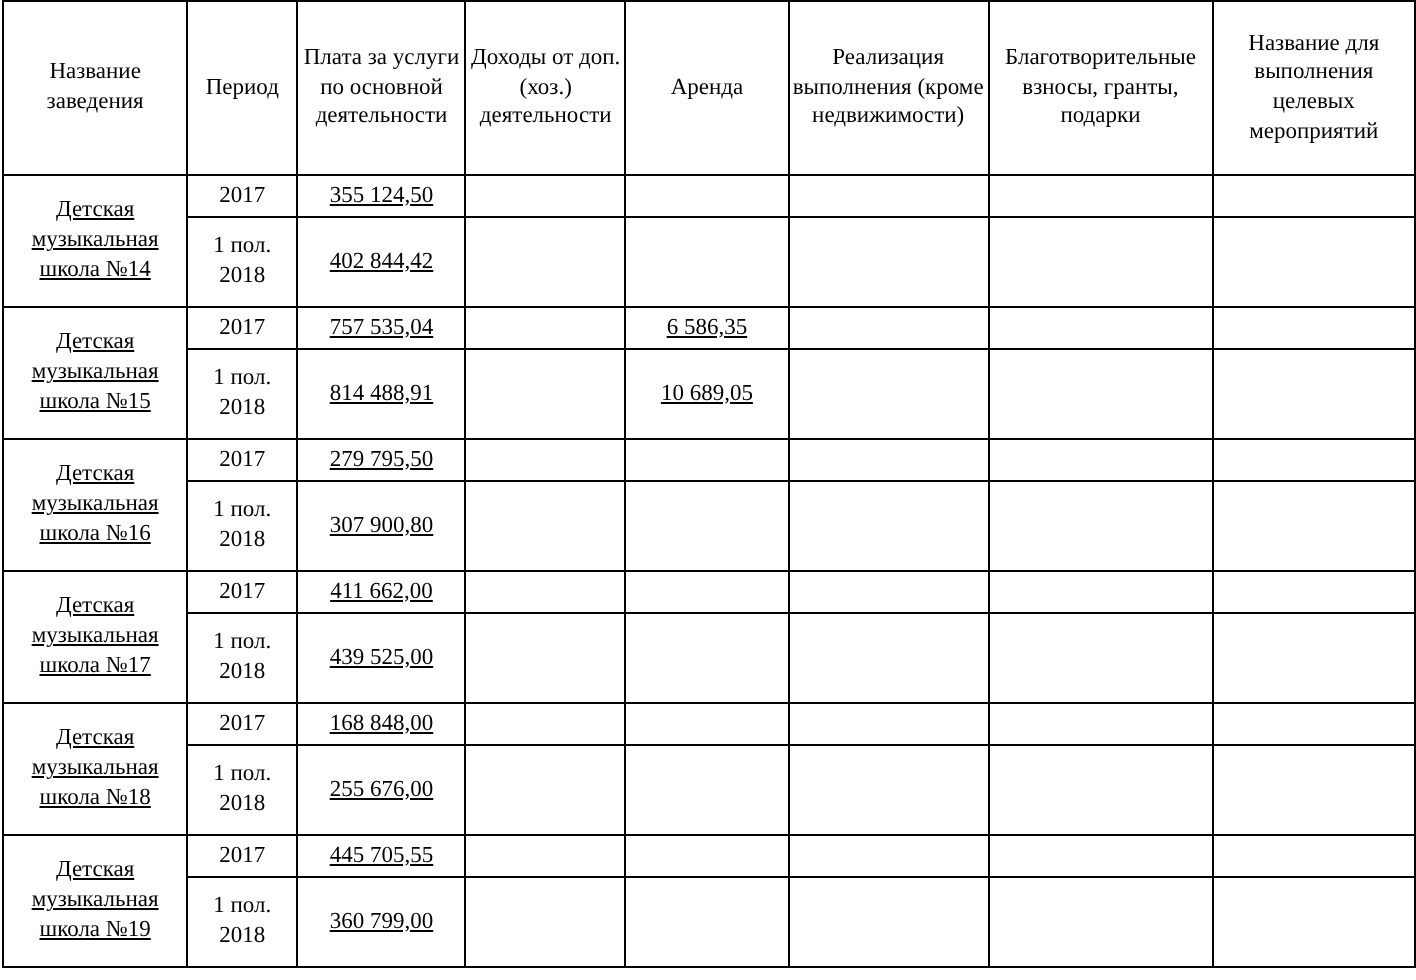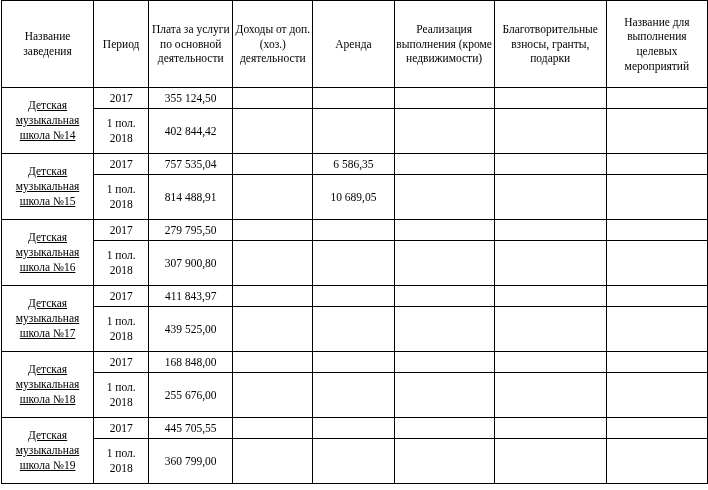--- a/index.html
+++ b/index.html
@@ -47,20 +47,21 @@
   td.period {
     font-size: 11.5px;
     line-height: 1.35;
     padding: 1px 2px;
   }
   tr.row-year td { height: 20px; }
   tr.row-half td { height: 44px; }
   td.amount {
     font-size: 11.5px;
     padding: 1px 4px;
+    text-decoration: underline;
   }
   td.blank { }
   col.c-name   { width: 92px;  }
   col.c-period { width: 55px;  }
   col.c-main   { width: 84px;  }
   col.c-extra  { width: 80px;  }
   col.c-rent   { width: 81px;  }
   col.c-prop   { width: 100px; }
   col.c-charity{ width: 112px; }
   col.c-target { width: 101px; }
@@ -145,21 +146,21 @@
         <td class="amount">307 900,80</td>
         <td class="blank"></td>
         <td class="amount"></td>
         <td class="blank"></td>
         <td class="blank"></td>
         <td class="blank"></td>
       </tr>
       <tr class="row-year">
         <td class="org-name" rowspan="2">Детская музыкальная школа №17</td>
         <td class="period">2017</td>
-        <td class="amount">411 843,97</td>
+        <td class="amount">411 662,00</td>
         <td class="blank"></td>
         <td class="amount"></td>
         <td class="blank"></td>
         <td class="blank"></td>
         <td class="blank"></td>
       </tr>
       <tr class="row-half">
         <td class="period">1 пол. 2018</td>
         <td class="amount">439 525,00</td>
         <td class="blank"></td>

